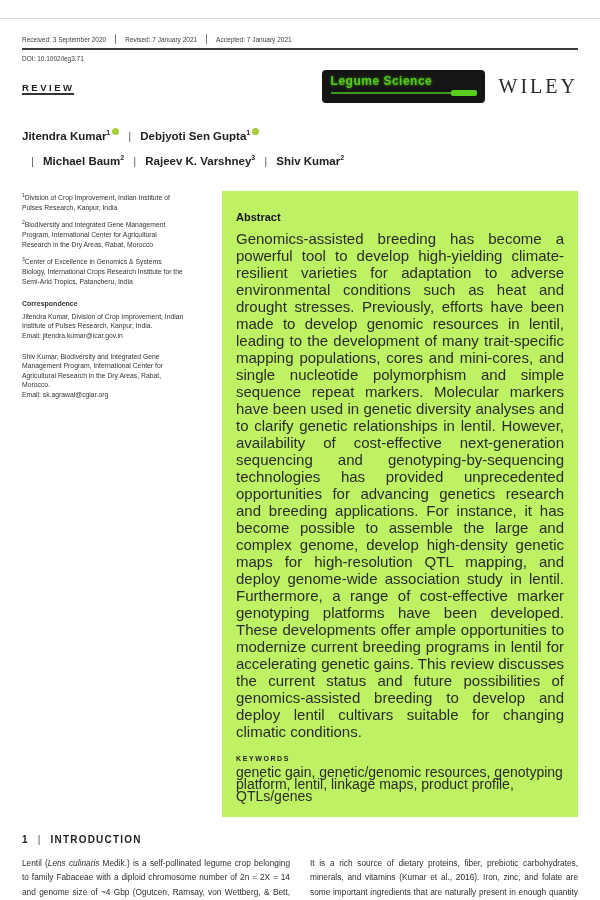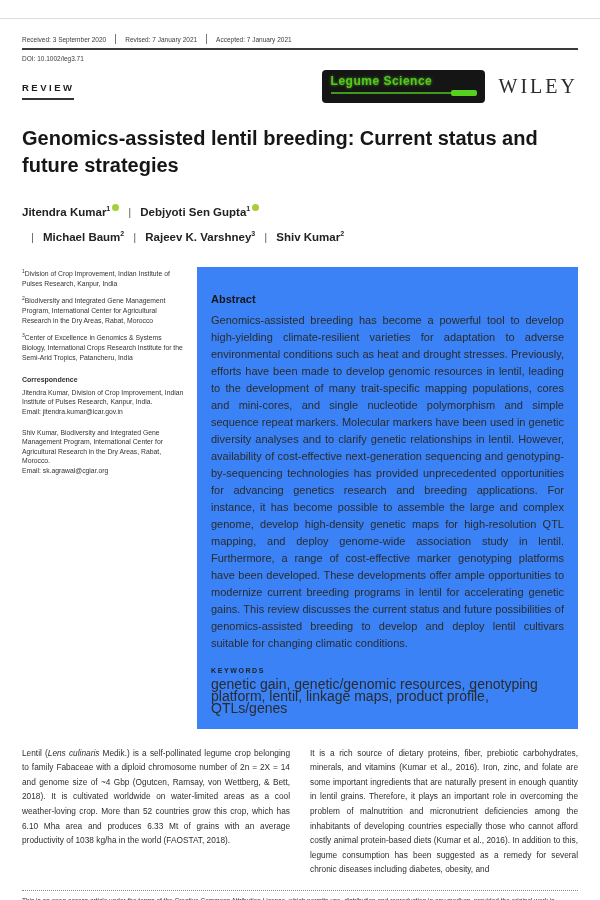--- a/index.html
+++ b/index.html
@@ -16,21 +16,21 @@
 
   
   .meta-row { display: flex; align-items: center; padding-top: 34px; font-size: 6.5px; color: #3c3c3c; }
   .meta-item { white-space: nowrap; }
   .vsep { width: 1px; height: 10px; background: #777; margin: 0 9px; }
   .rule-thick { border: none; border-top: 2px solid #3a3a3a; margin: 4px 0 0 0; }
   .doi-line { font-size: 6.5px; color: #3c3c3c; margin-top: 5px; }
 
   .brand-row { display: flex; justify-content: space-between; align-items: center; margin-top: 8px; }
   .review-label { font-size: 9.5px; font-weight: bold; letter-spacing: 2.5px; color: #1e1e1e;
-                  border-bottom: 2px solid #333; padding-bottom: 5px; align-self: flex-start; margin-top: 12px; }
+                  border-bottom: 2px solid #333; align-self: flex-start; margin-top: 12px; }
   .brand-right { display: flex; align-items: center; gap: 14px; }
   .journal-logo { width: 163px; height: 33px; background: #151515; border-radius: 4px;
                   padding: 5px 9px; box-sizing: border-box; }
   .logo-text { color: #55c81e; font-size: 12px; font-weight: bold; letter-spacing: .5px;
                text-shadow: 0 0 3px rgba(90,210,40,.8); display: block; line-height: 13px; }
   .logo-bar { position: relative; height: 2px; background: #3f9c1a; margin-top: 4px; }
   .logo-bar-knob { position: absolute; right: -1px; top: -2px; width: 26px; height: 6px;
                    background: #57cf1d; border-radius: 2px; }
   .wiley { font-family: "Liberation Serif", serif; font-size: 20px; letter-spacing: 3px;
            color: #2b2b2b; font-weight: 500; }
@@ -47,23 +47,23 @@
 
   
   .cols-top { display: flex; gap: 10px; margin-top: 19px; align-items: flex-start; }
   .left-col { width: 165px; flex: none; font-size: 6.8px; line-height: 9.6px; color: #333; }
   .aff { margin-bottom: 6px; }
   .aff sup, .left-col sup { font-size: 5px; }
   .corr-heading { font-weight: bold; font-size: 7px; margin-top: 13px; }
   .corr-entry { margin-top: 3px; margin-bottom: 11px; }
   .email-line { display: block; }
 
-  .abstract-box { flex: 1; background: #3b82f6; padding: 26px 14px 15px 14px; }
+  .abstract-box { flex: 1; background: #bef264; padding: 20px 14px 15px 14px; margin-left: 25px; }
   .abstract-heading { font-size: 11px; font-weight: bold; color: #161616; margin: 0 0 7px 0; }
-  .abstract-text { font-size: 11px; line-height: 17px; text-align: justify; color: #2b2b2b; margin: 0; }
+  .abstract-text { font-size: 15px; line-height: 17px; text-align: justify; color: #2b2b2b; margin: 0; }
   .keywords-heading { font-size: 7px; font-weight: bold; letter-spacing: 1.6px; color: #222; margin: 15px 0 4px 0; }
   .keywords-text { font-size: 14px; line-height: 12px; color: #2b2b2b; margin: 0; max-width: 330px; }
 
   
   .intro { margin-top: 17px; }
   .section-title { font-size: 10px; font-weight: bold; letter-spacing: 1.2px; color: #222; margin: 0; }
   .section-sep { font-weight: normal; color: #555; margin: 0 9px; }
   .body-cols { display: flex; gap: 20px; margin-top: 11px; }
   .body-col { flex: 1; font-size: 8.3px; line-height: 14.6px; text-align: justify; color: #2e2e2e; margin: 0; }
   .italic { font-style: italic; }
@@ -105,21 +105,20 @@
           <span class="logo-text">Legume Science</span>
           <div class="logo-bar">
             <span class="logo-bar-knob"></span>
           </div>
         </div>
         <div class="wiley">WILEY</div>
       </div>
     </div>
   </header>
 
-  <h1 class="title">Genomics-assisted lentil breeding: Current status and future strategies</h1>
 
   <div class="authors">
     <span class="author"><span>Jitendra Kumar</span><sup>1</sup><span class="orcid-icon"></span></span><span class="author-sep">|</span><span class="author"><span>Debjyoti Sen Gupta</span><sup>1</sup><span class="orcid-icon"></span></span><span class="author-sep">|</span><span class="author"><span>Michael Baum</span><sup>2</sup></span><span class="author-sep">|</span><span class="author"><span>Rajeev K. Varshney</span><sup>3</sup></span><span class="author-sep">|</span><span class="author"><span>Shiv Kumar</span><sup>2</sup></span>
   </div>
 
   <div class="cols-top">
     <aside class="left-col">
       <div class="aff"><sup>1</sup><span>Division of Crop Improvement, Indian Institute of Pulses Research, Kanpur, India</span></div>
       <div class="aff"><sup>2</sup><span>Biodiversity and Integrated Gene Management Program, International Center for Agricultural Research in the Dry Areas, Rabat, Morocco</span></div>
       <div class="aff"><sup>3</sup><span>Center of Excellence in Genomics &amp; Systems Biology, International Crops Research Institute for the Semi-Arid Tropics, Patancheru, India</span></div>
@@ -137,20 +136,21 @@
 
     <section class="abstract-box">
       <h2 class="abstract-heading">Abstract</h2>
       <p class="abstract-text">Genomics-assisted breeding has become a powerful tool to develop high-yielding climate-resilient varieties for adaptation to adverse environmental conditions such as heat and drought stresses. Previously, efforts have been made to develop genomic resources in lentil, leading to the development of many trait-specific mapping populations, cores and mini-cores, and single nucleotide polymorphism and simple sequence repeat markers. Molecular markers have been used in genetic diversity analyses and to clarify genetic relationships in lentil. However, availability of cost-effective next-generation sequencing and genotyping-by-sequencing technologies has provided unprecedented opportunities for advancing genetics research and breeding applications. For instance, it has become possible to assemble the large and complex genome, develop high-density genetic maps for high-resolution QTL mapping, and deploy genome-wide association study in lentil. Furthermore, a range of cost-effective marker genotyping platforms have been developed. These developments offer ample opportunities to modernize current breeding programs in lentil for accelerating genetic gains. This review discusses the current status and future possibilities of genomics-assisted breeding to develop and deploy lentil cultivars suitable for changing climatic conditions.</p>
       <h3 class="keywords-heading">KEYWORDS</h3>
       <p class="keywords-text">genetic gain, genetic/genomic resources, genotyping platform, lentil, linkage maps, product profile, QTLs/genes</p>
     </section>
   </div>
 
   <section class="intro">
+    <h2 class="section-title"><span>1</span><span class="section-sep">|</span><span>INTRODUCTION</span></h2>
     <div class="body-cols">
       <p class="body-col"><span>Lentil (</span><span class="italic">Lens culinaris</span><span> Medik.) is a self-pollinated legume crop belonging to family Fabaceae with a diploid chromosome number of 2n = 2X = 14 and genome size of ~4 Gbp (Ogutcen, Ramsay, von Wettberg, &amp; Bett, 2018). It is cultivated worldwide on water-limited areas as a cool weather-loving crop. More than 52 countries grow this crop, which has 6.10 Mha area and produces 6.33 Mt of grains with an average productivity of 1038 kg/ha in the world (FAOSTAT, 2018).</span></p>
       <p class="body-col">It is a rich source of dietary proteins, fiber, prebiotic carbohydrates, minerals, and vitamins (Kumar et al., 2016). Iron, zinc, and folate are some important ingredients that are naturally present in enough quantity in lentil grains. Therefore, it plays an important role in overcoming the problem of malnutrition and micronutrient deficiencies among the inhabitants of developing countries especially those who cannot afford costly animal protein-based diets (Kumar et al., 2016). In addition to this, legume consumption has been suggested as a remedy for several chronic diseases including diabetes, obesity, and</p>
     </div>
   </section>
 
   <footer>
     <div class="footnote">
       <p>This is an open access article under the terms of the Creative Commons Attribution License, which permits use, distribution and reproduction in any medium, provided the original work is properly cited.</p>
       <p class="copyright"><span>© 2021 The Authors. </span><span class="italic">Legume Science</span><span> published by Wiley Periodicals LLC.</span></p>

